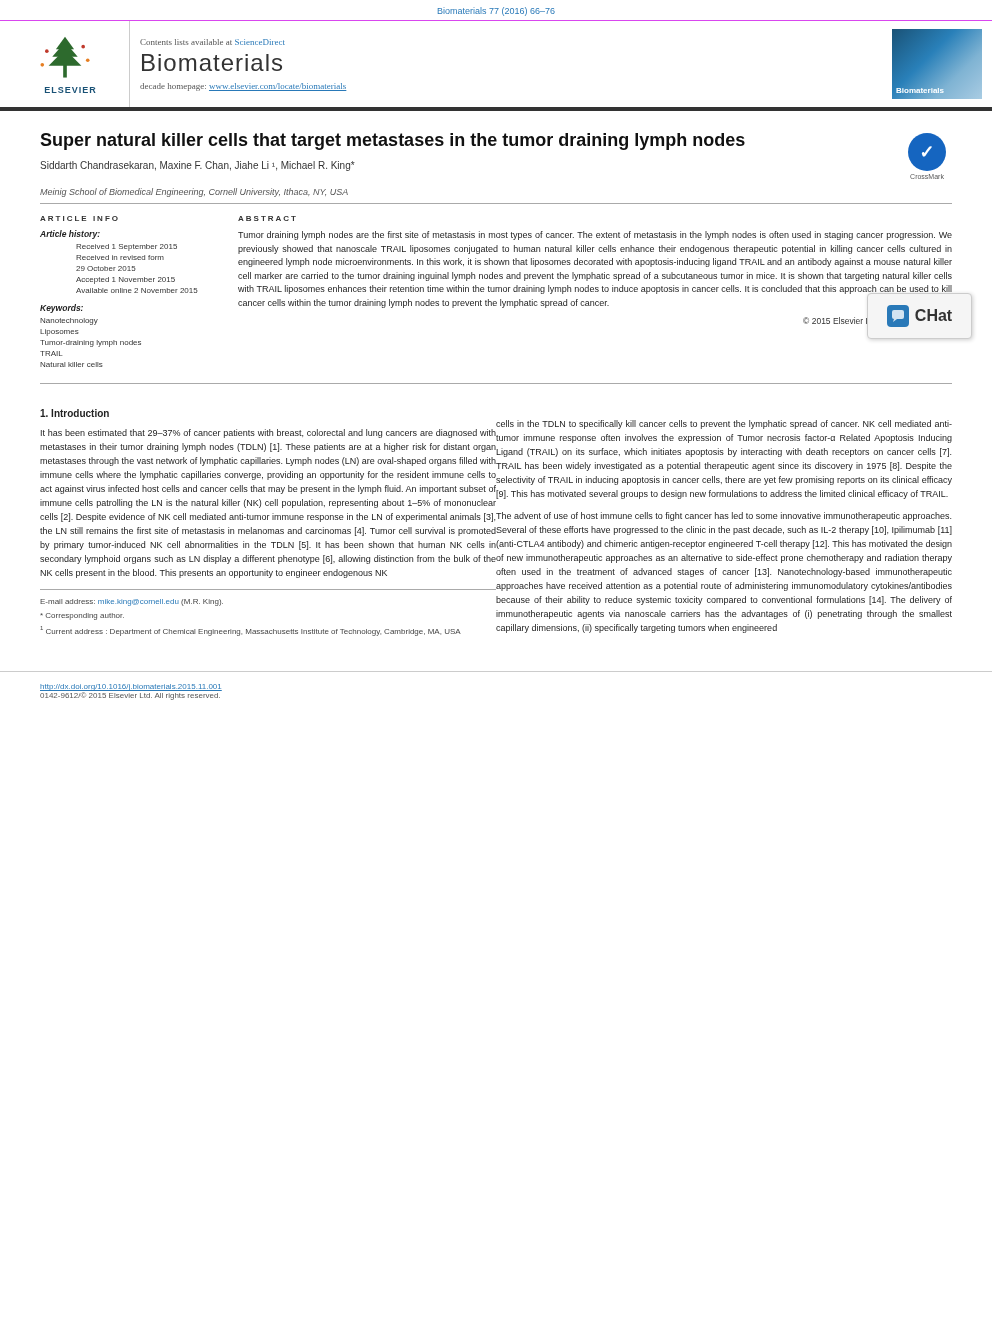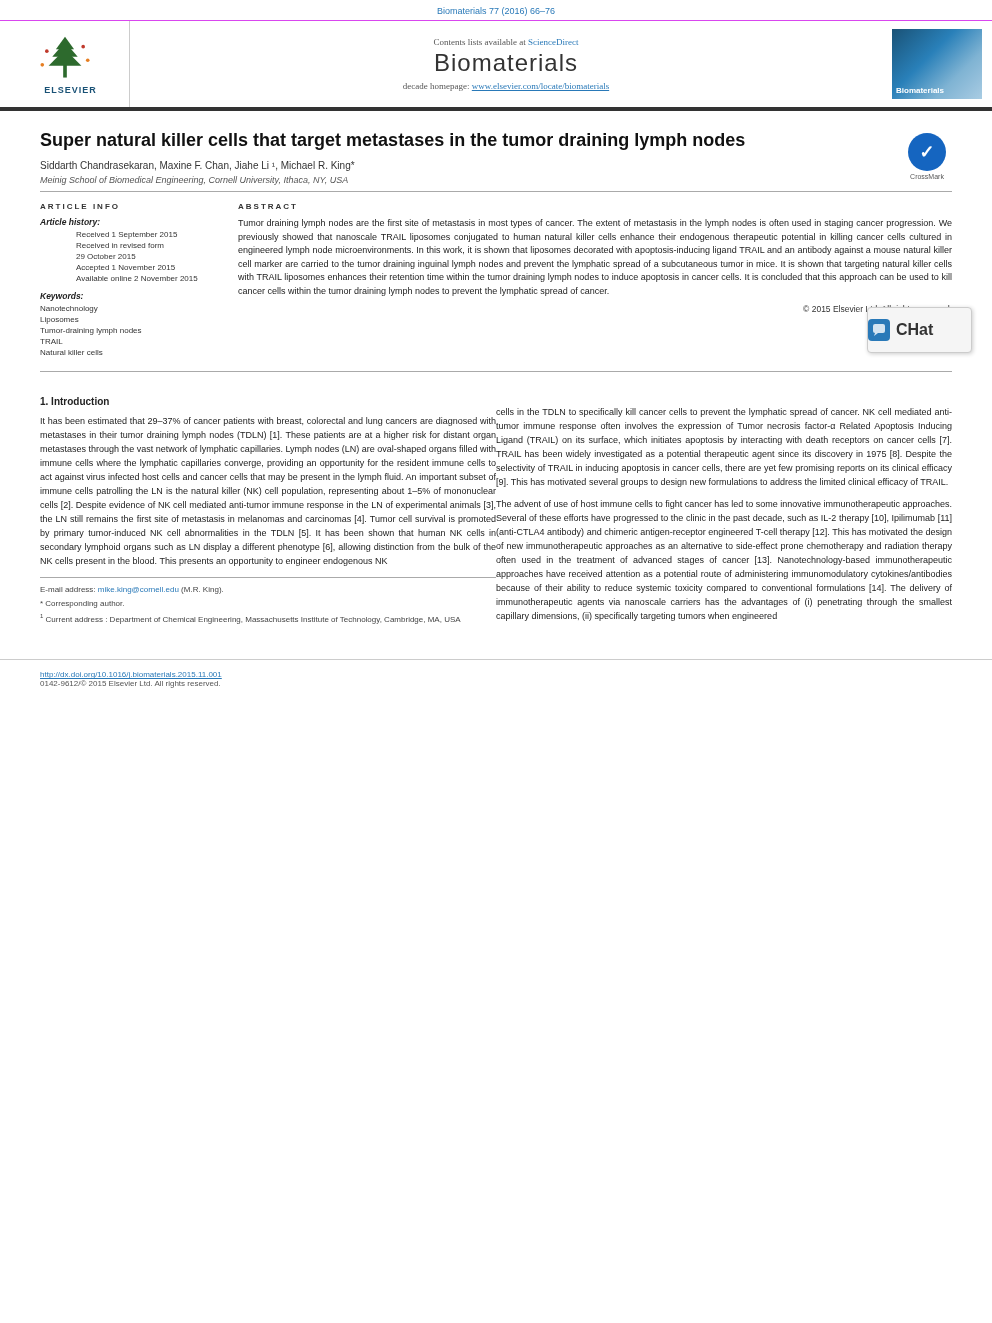--- a/index.html
+++ b/index.html
@@ -26,21 +26,21 @@
       align-items: center;
       justify-content: center;
       border-right: 1px solid #ccc;
       padding: 8px;
     }
 
     .journal-center {
       flex: 1;
       display: flex;
       flex-direction: column;
-      align-items: center;
+      align-items: flex-start;
       justify-content: center;
       padding: 8px 10px;
     }
 
     .journal-contents-line {
       font-size: 9px;
       color: #555;
       margin-bottom: 2px;
     }
 
@@ -112,21 +112,21 @@
       font-weight: bold;
       font-family: Arial, sans-serif;
       color: #111;
       line-height: 1.3;
       margin-bottom: 8px;
     }
 
     .article-authors {
       font-size: 10px;
       color: #333;
-      margin-bottom: 4px;
+      margin-bottom: 16px;
       font-family: Arial, sans-serif;
     }
 
     .article-affiliation {
       font-size: 9px;
       color: #555;
       font-style: italic;
       font-family: Arial, sans-serif;
     }
 
@@ -305,29 +305,29 @@
     }
 
     sup {
       font-size: 6px;
     }
 
     
     .chat-button {
       position: fixed;
       right: 20px;
-      top: 307px;
+      top: 293px;
       width: 105px;
       height: 46px;
       background: #f5f5f5;
       border: 1px solid #ccc;
       border-radius: 4px;
       display: flex;
       align-items: center;
-      justify-content: flex-start;
+      justify-content: center;
       gap: 6px;
       cursor: pointer;
       box-shadow: 1px 1px 4px rgba(0,0,0,0.2);
       z-index: 100;
     }
 
     .chat-icon {
       width: 22px;
       height: 22px;
       background: #2979b8;

